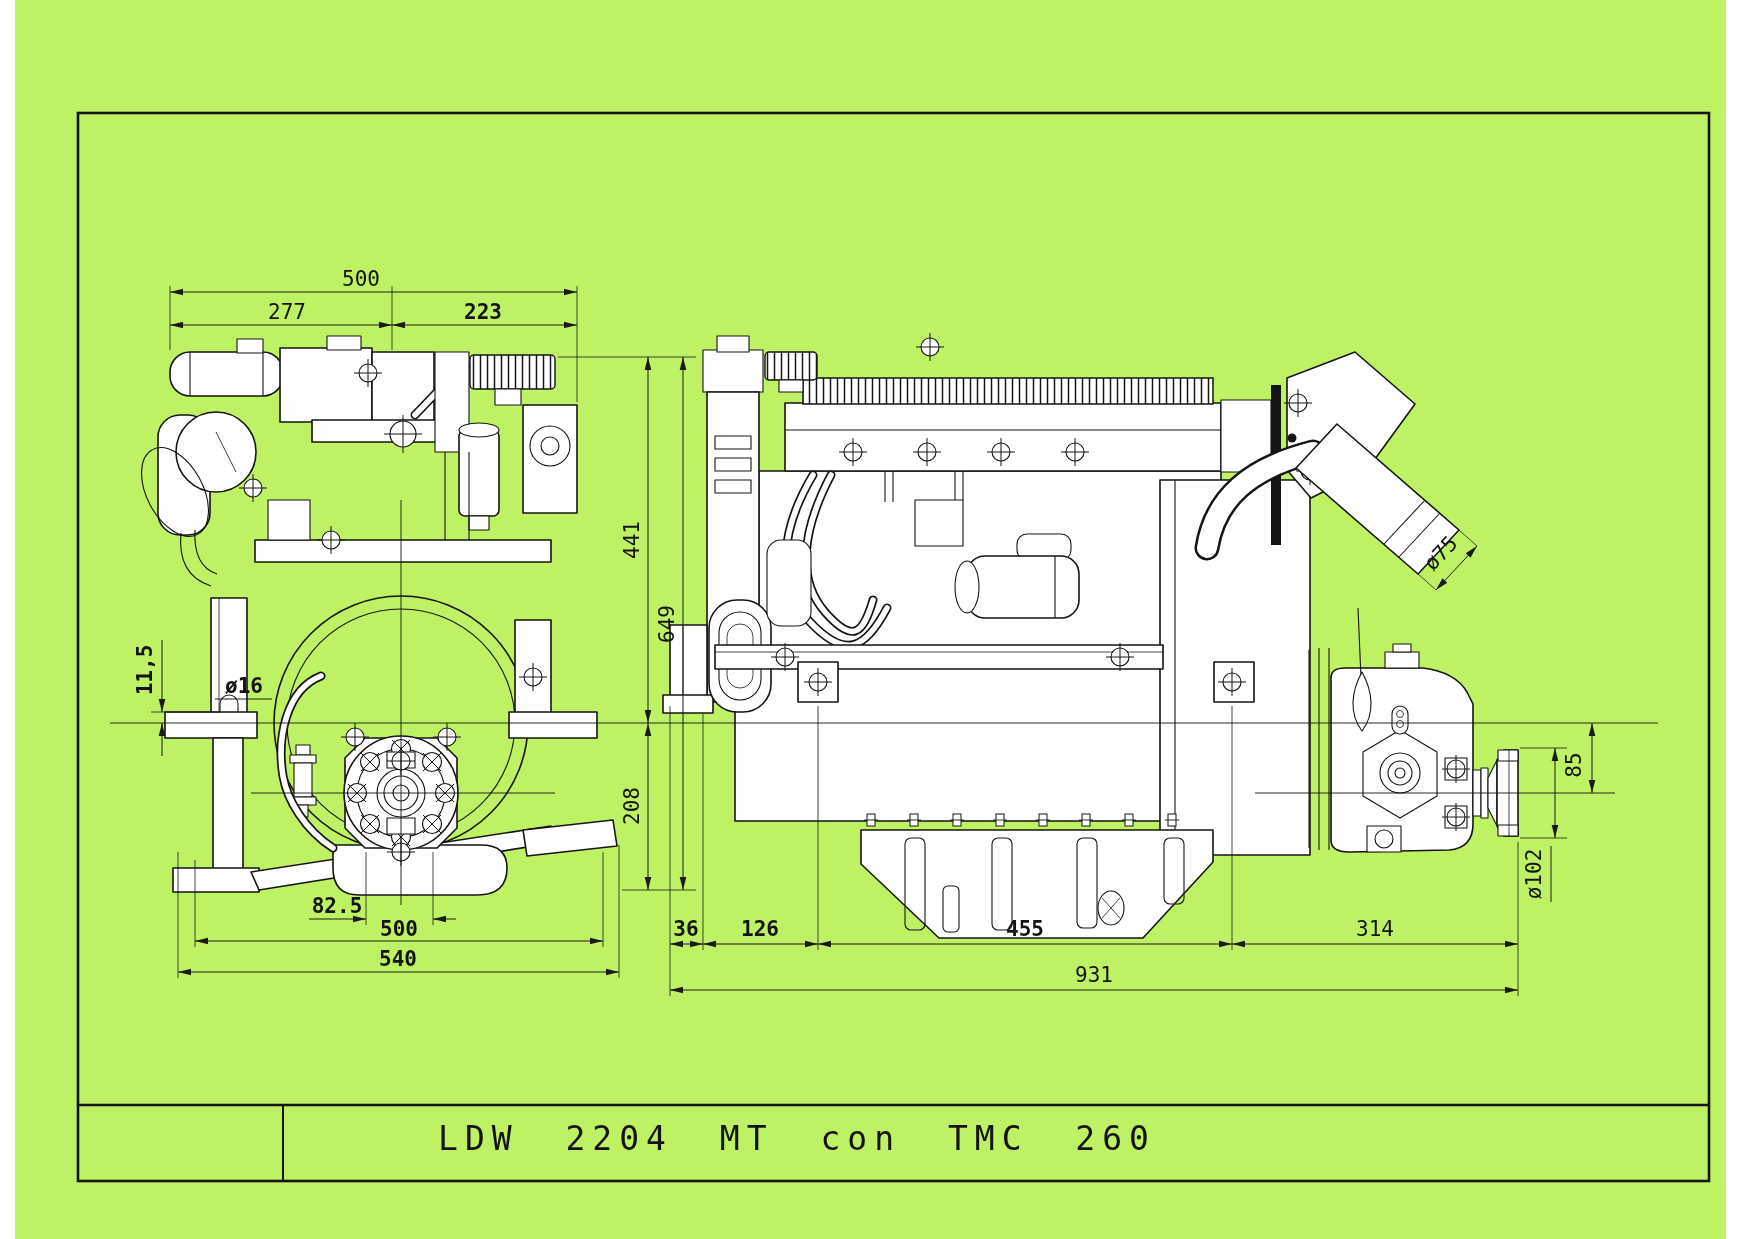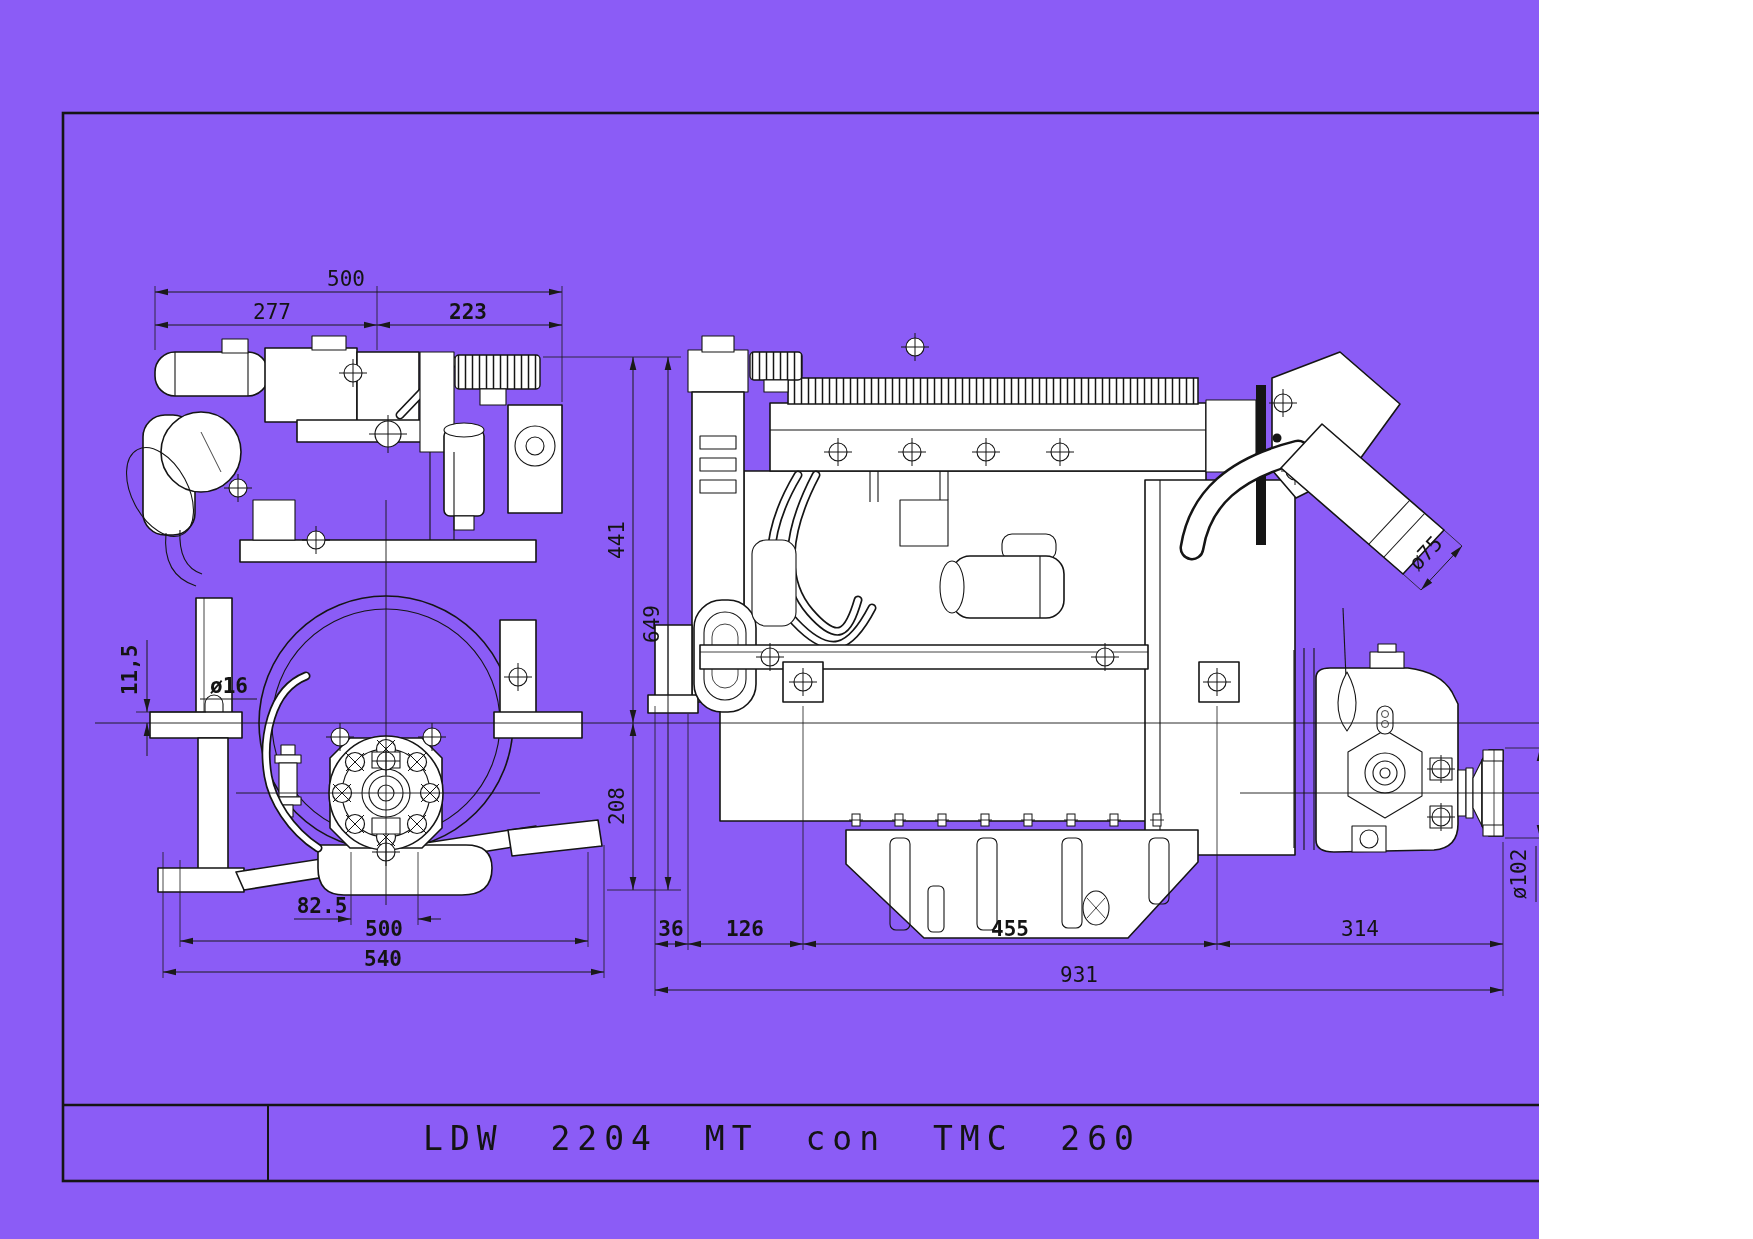--- a/index.html
+++ b/index.html
@@ -1,17 +1,17 @@
 <!DOCTYPE html>
 <html><head>
 <meta charset="utf-8">
 <style>
   html,body{margin:0;padding:0;background:#ffffff;}
-  .page{position:relative;width:1539px;height:1239px;background:#8b5cf6;overflow:hidden;
-        font-family:"DejaVu Sans Mono",monospace;}
+  .page{position:relative;width:1711px;height:1239px;background:#bef264;overflow:hidden;
+        font-family:"DejaVu Sans Mono",monospace;margin-left:15px;}
   svg{display:block}
   
   .s  {stroke:#151515;fill:none;stroke-width:1.6;stroke-linejoin:round;stroke-linecap:round}
   .s2 {stroke:#151515;fill:none;stroke-width:1.1;stroke-linejoin:round}
   .s3 {stroke:#151515;fill:none;stroke-width:.8}
   .w  {fill:#ffffff;stroke:#151515;stroke-width:1.6;stroke-linejoin:round}
   .w2 {fill:#ffffff;stroke:#151515;stroke-width:1.1;stroke-linejoin:round}
   .blk{fill:#151515;stroke:none}
   .cl {stroke:#151515;stroke-width:.9;fill:none}
   .dl {stroke:#1a1a1a;stroke-width:1;fill:none}

